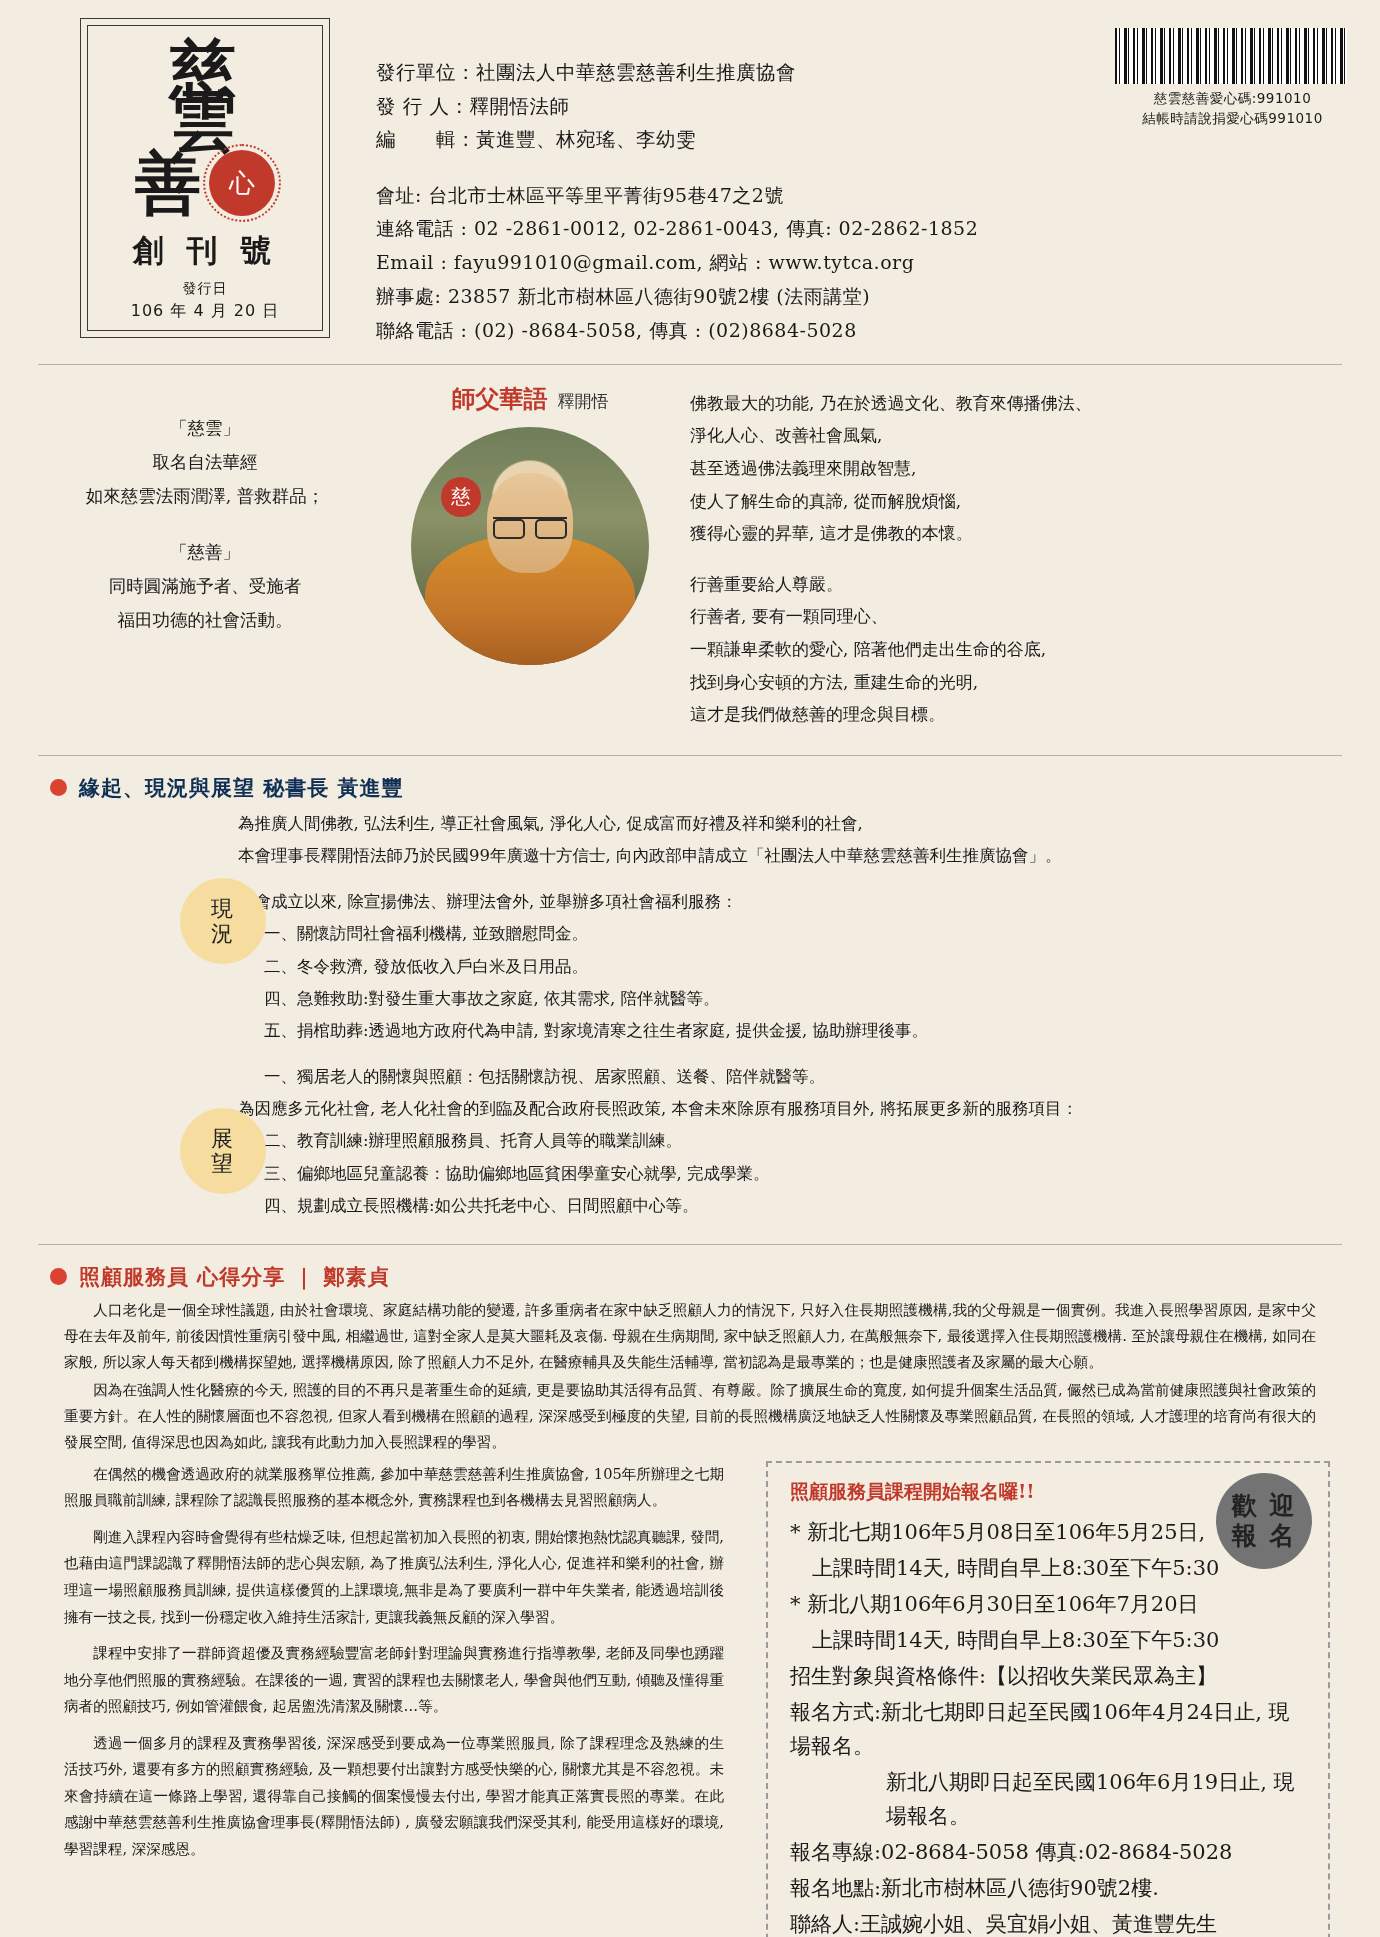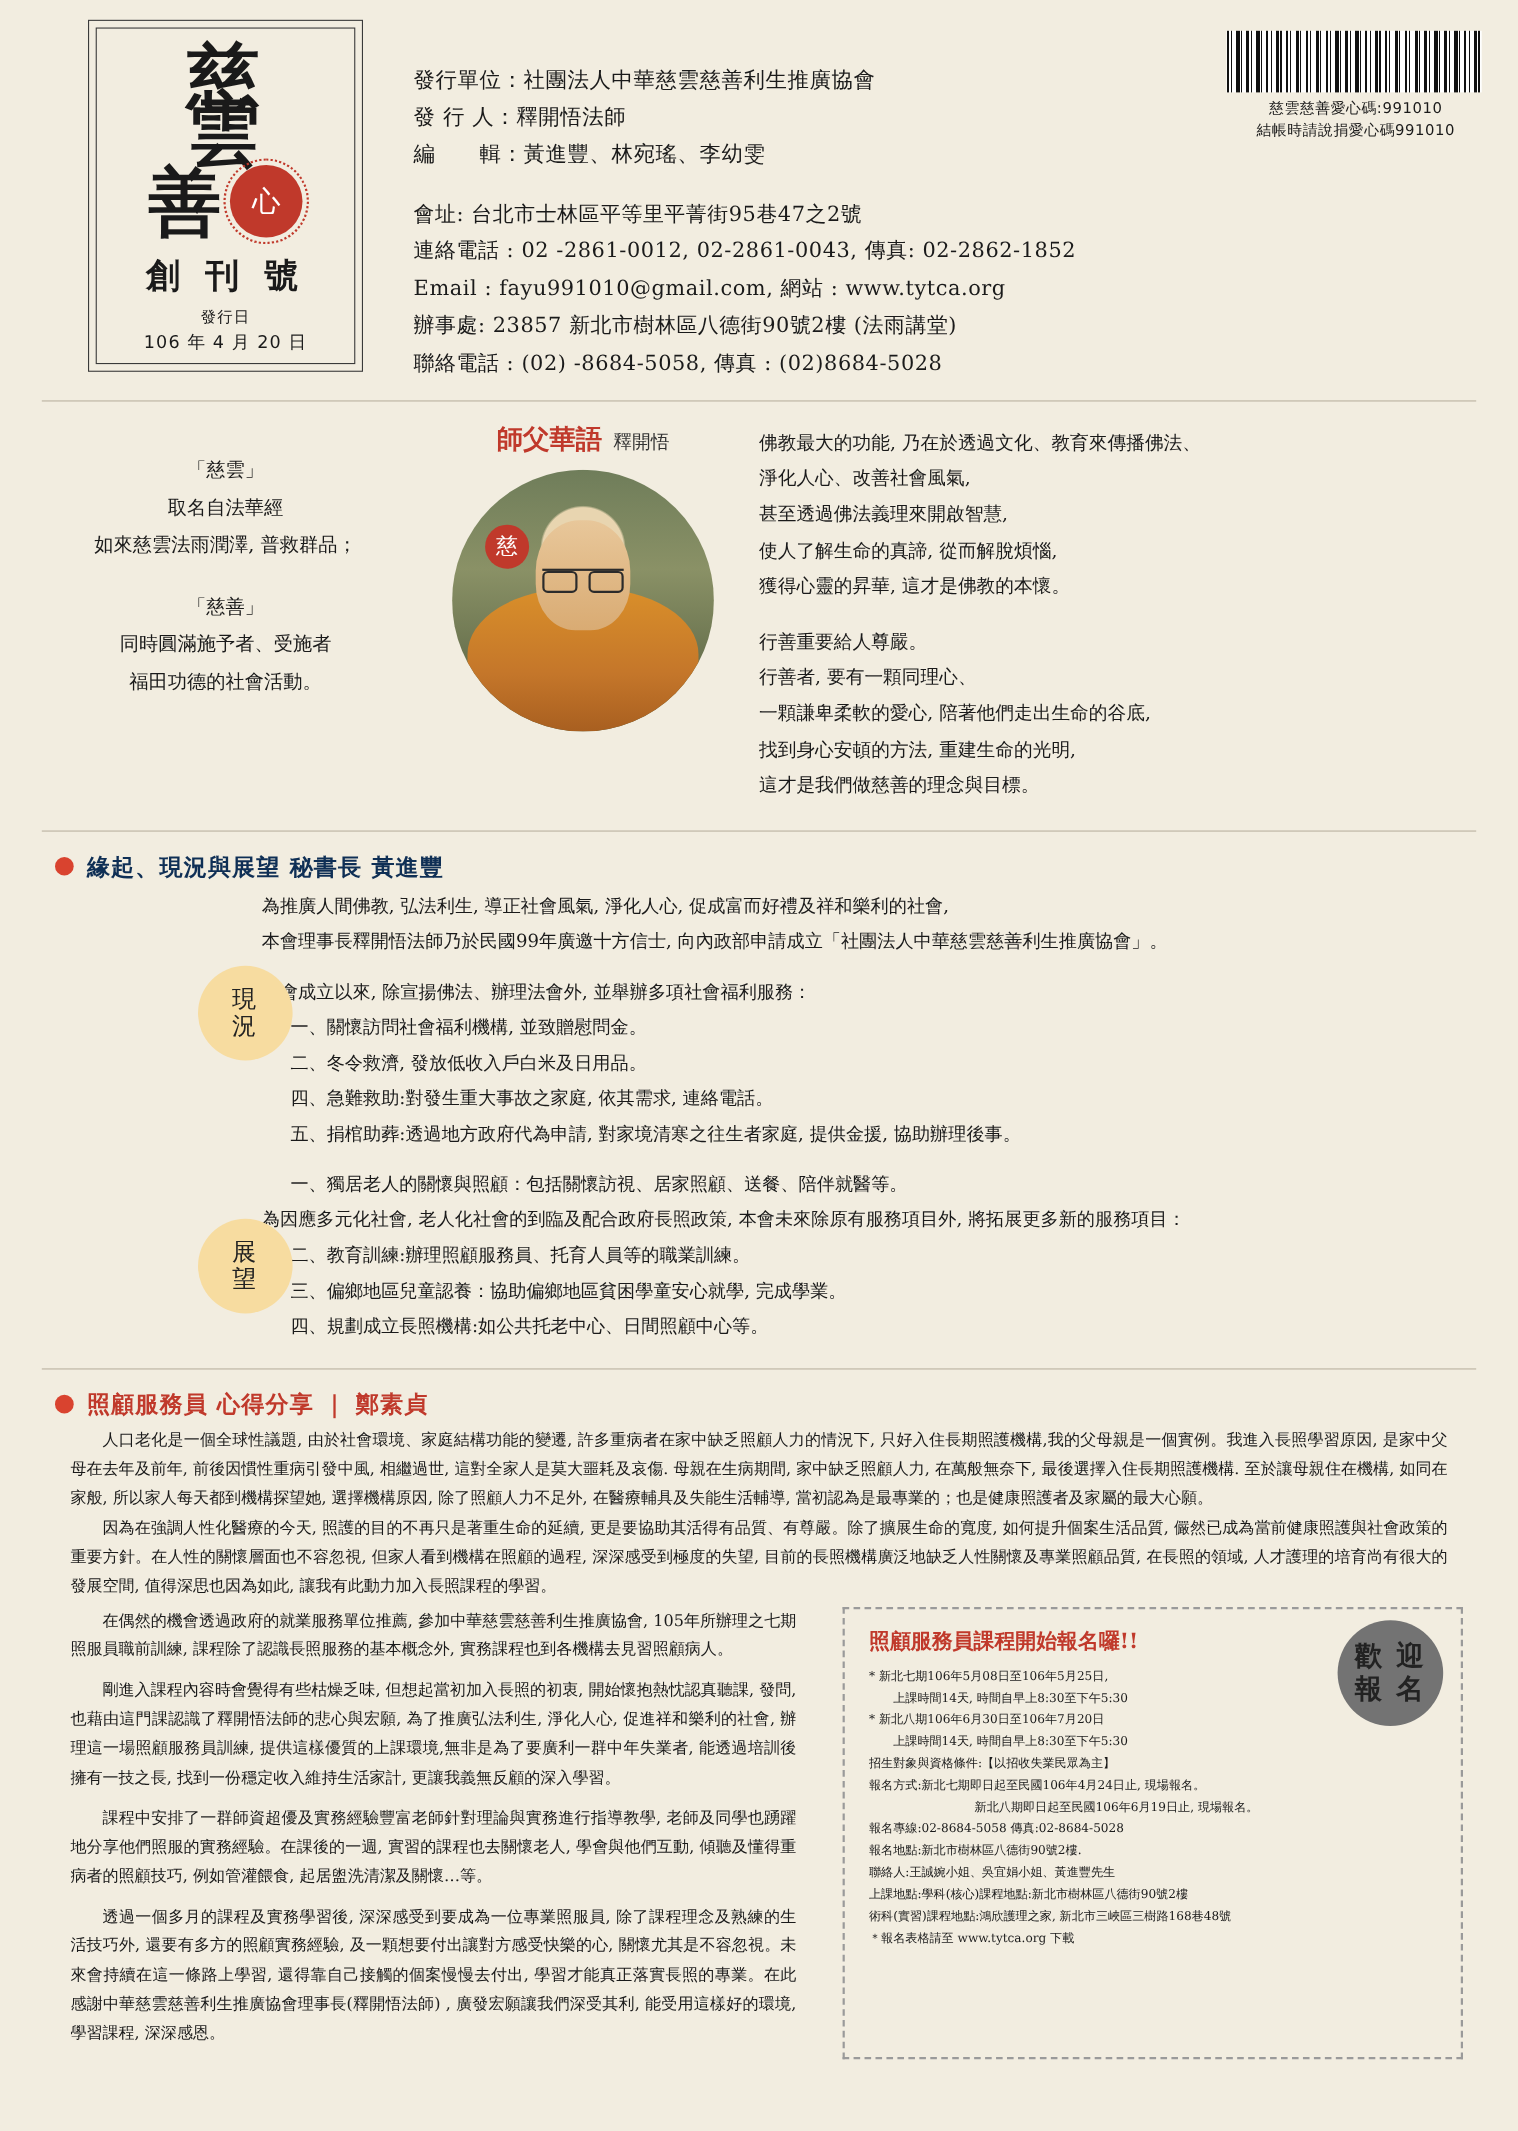--- a/index.html
+++ b/index.html
@@ -121,21 +121,21 @@
   .share-full p { margin:0 0 2px 0; text-indent:2em;}
   .share-left { width:660px; font-size:14.6px; line-height:1.82; text-align:justify; font-family:"DejaVu Serif","Liberation Serif",serif;}
   .share-left p { margin:0 0 10px 0; text-indent:2em;}
 
   
   .enroll {
     flex:1; border:2px dashed #9a9a9a; padding:16px 18px 10px 22px; position:relative;
     font-family:"DejaVu Serif","Liberation Serif",serif;
   }
   .enroll-title { color:#c0392b; font-size:19px; font-weight:bold; margin-bottom:10px;}
-  .enroll p { margin:0 0 2px 0; font-size:11px; line-height:1.62;}
+  .enroll p { margin:0 0 2px 0; font-size:21px; line-height:1.62;}
   .enroll p.ind { margin-left:22px; }
   .enroll .stamp {
     position:absolute; right:16px; top:10px; width:96px;height:96px;border-radius:50%;
     background:#737373; display:flex;align-items:center;justify-content:center;
     font-size:25px; font-weight:bold; letter-spacing:2px; line-height:1.2; text-align:center; color:#222;
   }
   .enroll .stamp span{display:block;}
 </style>
 </head>
 <body>
@@ -244,21 +244,21 @@
       <div>
         <span>現</span>
         <span>況</span>
       </div>
     </div>
 
     <div class="indent-block">
       <p>本會成立以來, 除宣揚佛法、辦理法會外, 並舉辦多項社會福利服務：</p>
       <p style="margin-left:26px">一、關懷訪問社會福利機構, 並致贈慰問金。</p>
       <p style="margin-left:26px">二、冬令救濟, 發放低收入戶白米及日用品。</p>
-      <p style="margin-left:26px">四、急難救助:對發生重大事故之家庭, 依其需求, 連絡電話。</p>
+      <p style="margin-left:26px">四、急難救助:對發生重大事故之家庭, 依其需求, 陪伴就醫等。</p>
       <p style="margin-left:26px">五、捐棺助葬:透過地方政府代為申請, 對家境清寒之往生者家庭, 提供金援, 協助辦理後事。</p>
     </div>
 
     <div class="spacer"></div>
 
     <div class="circle-badge" style="left:150px; top:300px;">
       <div>
         <span>展</span>
         <span>望</span>
       </div>

